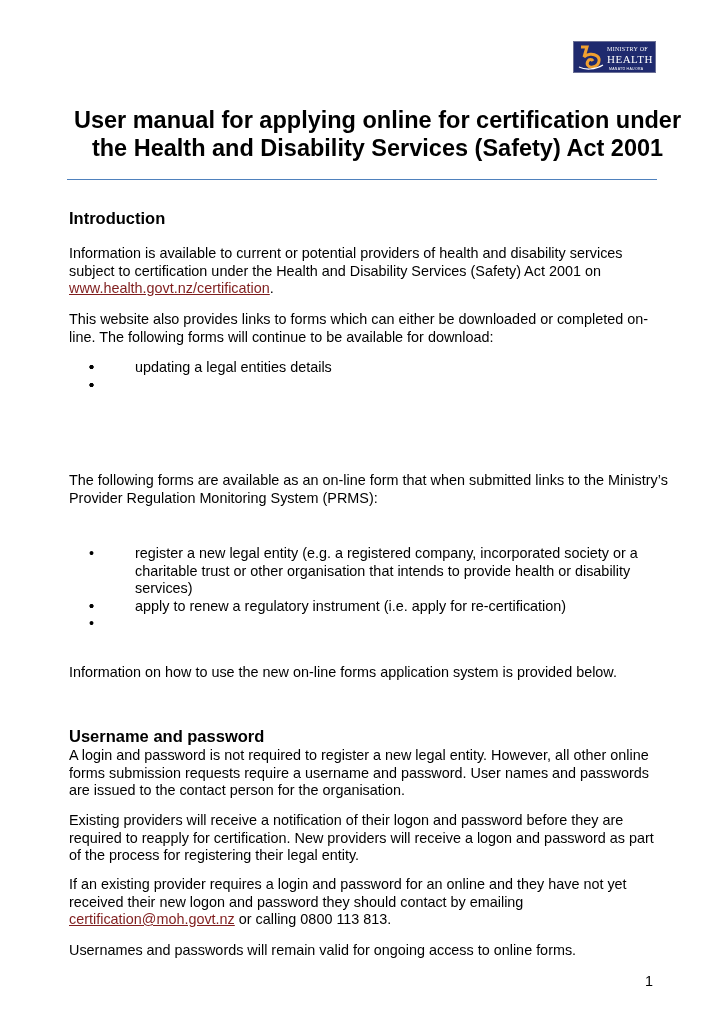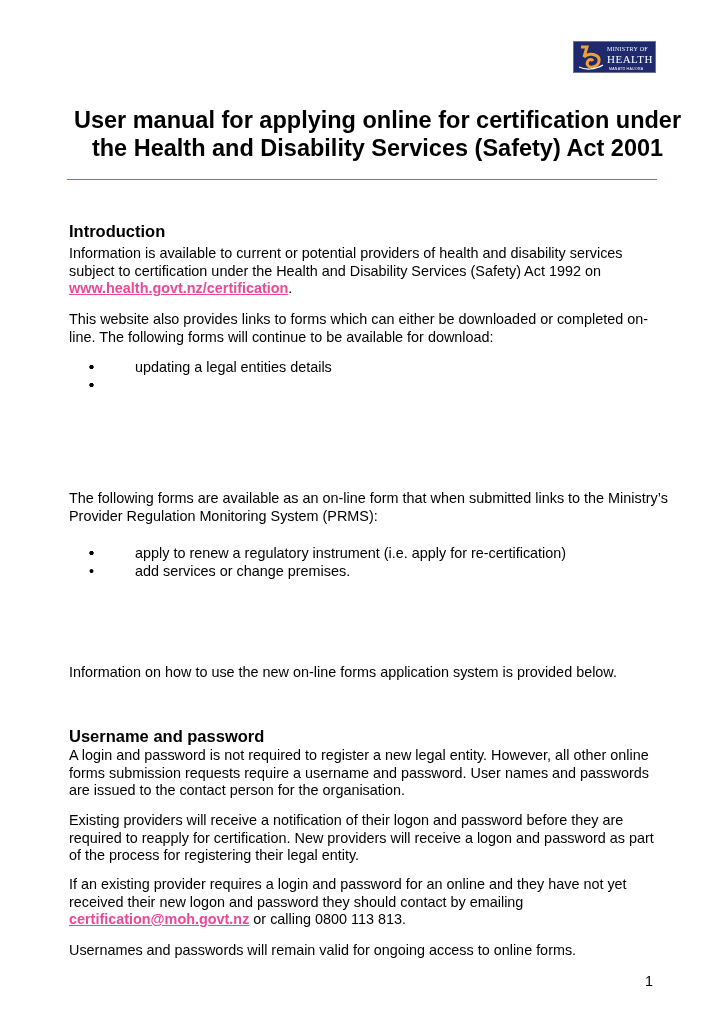--- a/index.html
+++ b/index.html
@@ -14,61 +14,61 @@
   h1 { position: absolute; left: 40px; width: 645px; top: 91px; margin: 15px;
        font-size: 23.5px; font-weight: bold; line-height: 28px; text-align: center; }
   .rule { position: absolute; left: 67px; top: 179px; width: 590px; height: 0;
           border-top: 1.5px solid #4f81bd; }
   h2 { position: absolute; left: 69px; margin: 0; font-size: 16.5px; font-weight: bold; }
   p { position: absolute; left: 69px; width: 600px; margin: 0; font-size: 14.4px; line-height: 17.5px; }
   ul { position: absolute; left: 69px; width: 600px; margin: 0; padding: 0; list-style: none;
        font-size: 14.4px; line-height: 17.5px; }
   ul li { position: relative; padding-left: 66px; }
   ul li .bullet { position: absolute; left: 20px; top: 0; }
-  a { color: #ec4899; text-decoration: underline; font-weight: bold; }
+  a { color: #7f1d1d; text-decoration: underline; }
   .pagenum { position: absolute; left: 645px; top: 973px; font-size: 14.4px; }
 </style>
 </head>
 <body>
 
 <div class="logo">
   <svg width="28" height="26" viewBox="0 0 28 26">
     <path d="M4 2 L10 2 L7 12 C10 9 16 8 20 11 C24 14 22 21 16 22 C11 23 9 19 11 16 C12 14 15 14 16 16" fill="none" stroke="#f0a030" stroke-width="3"></path>
     <path d="M2 22 C8 25 18 25 26 20" fill="none" stroke="#ffffff" stroke-width="1.2"></path>
   </svg>
   <span class="l1">MINISTRY OF</span>
   <span class="l2">HEALTH</span>
   <span class="l3">MANATŪ HAUORA</span>
 </div>
 
 <h1>User manual for applying online for certification under the Health and Disability Services (Safety) Act 2001</h1>
 <div class="rule"></div>
 
-<h2 style="top:222px">Introduction</h2>
+<h2 style="top:209px">Introduction</h2>
 
-<p style="top:245px"><span>Information is available to current or potential providers of health and disability services subject to certification under the Health and Disability Services (Safety) Act 1992 on </span><a href="#">www.health.govt.nz/certification</a><span>.</span></p>
+<p style="top:245px"><span>Information is available to current or potential providers of health and disability services subject to certification under the Health and Disability Services (Safety) Act 2001 on </span><a href="#">www.health.govt.nz/certification</a><span>.</span></p>
 
 <p style="top:311px">This website also provides links to forms which can either be downloaded or completed on-line. The following forms will continue to be available for download:</p>
 
 <ul style="top:359px" id="list-download">
     <li><span class="bullet">•</span></li>
     <li><span class="bullet">•</span></li>
     <li><span class="bullet">•</span><span>updating a legal entities details</span></li>
     <li><span class="bullet">•</span></li>
     <li><span class="bullet">•</span></li>
     <li><span class="bullet">•</span></li>
   </ul>
 
-<p style="top:490px">The following forms are available as an on-line form that when submitted links to the Ministry’s Provider Regulation Monitoring System (PRMS):</p>
+<p style="top:472px">The following forms are available as an on-line form that when submitted links to the Ministry’s Provider Regulation Monitoring System (PRMS):</p>
 
 <ul style="top:545px" id="list-online">
-    <li><span class="bullet">•</span></li>
+    <li><span class="bullet">•</span><span>register a new legal entity (e.g. a registered company, incorporated society or a charitable trust or other organisation that intends to provide health or disability services)</span></li>
     <li><span class="bullet">•</span></li>
     <li><span class="bullet">•</span><span>apply to renew a regulatory instrument (i.e. apply for re-certification)</span></li>
-    <li><span class="bullet">•</span><span>add services or change premises.</span></li>
+    <li><span class="bullet">•</span></li>
   </ul>
 
 <p style="top:664px">Information on how to use the new on-line forms application system is provided below.</p>
 
 <h2 style="top:727px">Username and password</h2>
 
 <p style="top:747px">A login and password is not required to register a new legal entity. However, all other online forms submission requests require a username and password.  User names and passwords are issued to the contact person for the organisation.</p>
 <p style="top:812px">Existing providers will receive a notification of their logon and password before they are required to reapply for certification.  New providers will receive a logon and password as part of the process for registering their legal entity.</p>
 <p style="top:876px"><span>If an existing provider requires a login and password for an online and they have not yet received their new logon and password they should contact by emailing </span><a href="#">certification@moh.govt.nz</a><span> or calling 0800 113 813.</span></p>
 <p style="top:942px">Usernames and passwords will remain valid for ongoing access to online forms.</p>

